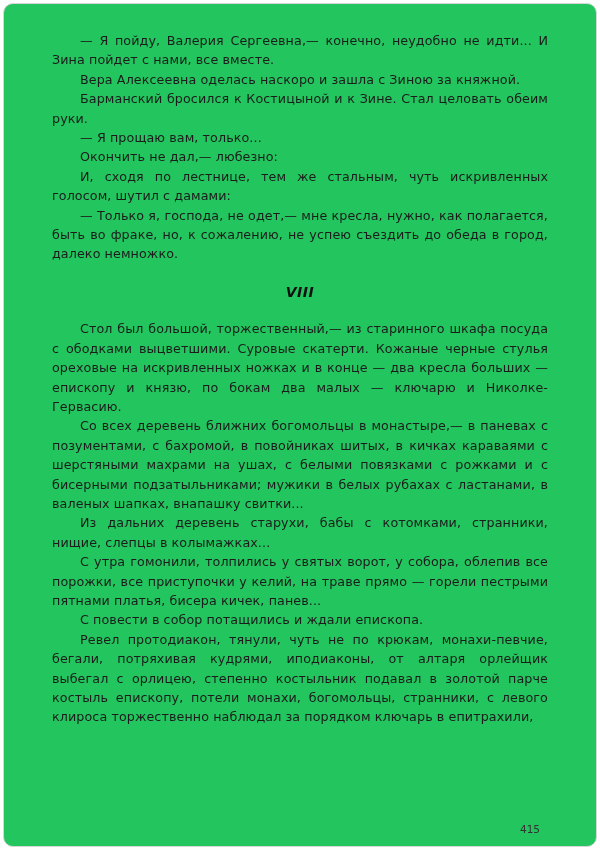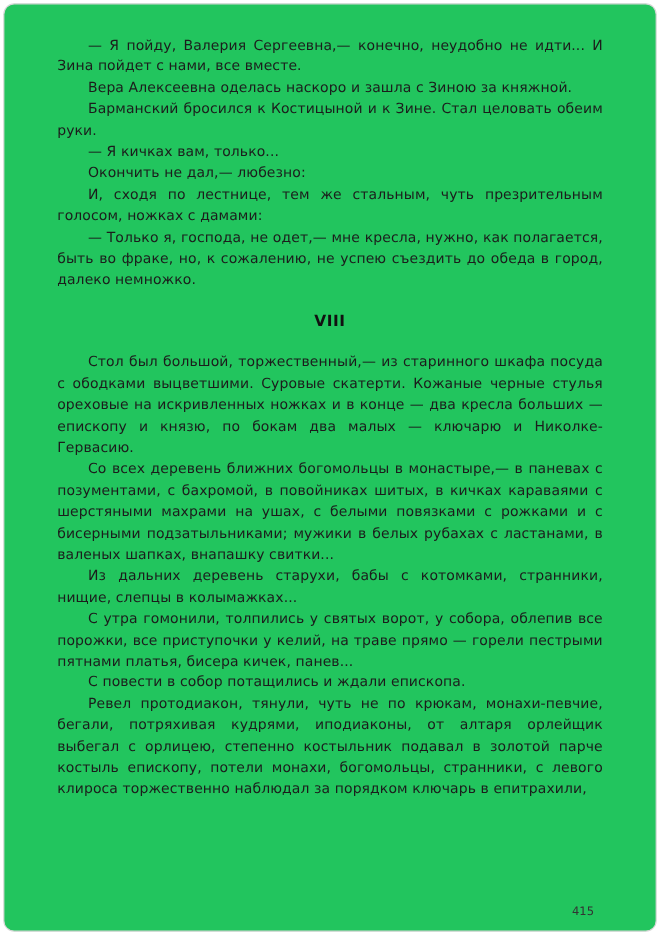--- a/index.html
+++ b/index.html
@@ -43,40 +43,41 @@
   }
   .chapter-heading {
     margin: 19px 0 17px 0;
     padding: 0;
     text-align: center;
     text-indent: 0;
     font-size: 14px;
     font-weight: bold;
     letter-spacing: 0.5px;
     color: #111;
+    font-style: italic;
   }
   .page-number {
     position: absolute;
     right: 56px;
     bottom: 11px;
     font-size: 10.5px;
     color: #333;
   }
 </style>
 </head>
 <body>
 
 <div class="page">
   <div class="text-area">
       <p class="para">— Я пойду, Валерия Сергеевна,— конечно, неудобно не идти... И Зина пойдет с нами, все вместе.</p>
       <p class="para">Вера Алексеевна оделась наскоро и зашла с Зиною за княжной.</p>
       <p class="para">Барманский бросился к Костицыной и к Зине. Стал целовать обеим руки.</p>
-      <p class="para">— Я кичках вам, только...</p>
+      <p class="para">— Я прощаю вам, только...</p>
       <p class="para">Окончить не дал,— любезно:</p>
-      <p class="para">И, сходя по лестнице, тем же стальным, чуть презрительным голосом, ножках с дамами:</p>
+      <p class="para">И, сходя по лестнице, тем же стальным, чуть искривленных голосом, шутил с дамами:</p>
       <p class="para">— Только я, господа, не одет,— мне кресла, нужно, как полагается, быть во фраке, но, к сожалению, не успею съездить до обеда в город, далеко немножко.</p>
       <h2 class="chapter-heading">VIII</h2>
       <p class="para">Стол был большой, торжественный,— из старинного шкафа посуда с ободками выцветшими. Суровые скатерти. Кожаные черные стулья ореховые на искривленных ножках и в конце — два кресла больших — епископу и князю, по бокам два малых — ключарю и Николке-Гервасию.</p>
       <p class="para">Со всех деревень ближних богомольцы в монастыре,— в паневах с позументами, с бахромой, в повойниках шитых, в кичках караваями с шерстяными махрами на ушах, с белыми повязками с рожками и с бисерными подзатыльниками; мужики в белых рубахах с ластанами, в валеных шапках, внапашку свитки...</p>
       <p class="para">Из дальних деревень старухи, бабы с котомками, странники, нищие, слепцы в колымажках...</p>
       <p class="para">С утра гомонили, толпились у святых ворот, у собора, облепив все порожки, все приступочки у келий, на траве прямо — горели пестрыми пятнами платья, бисера кичек, панев...</p>
       <p class="para">С повести в собор потащились и ждали епископа.</p>
       <p class="para">Ревел протодиакон, тянули, чуть не по крюкам, монахи-певчие, бегали, потряхивая кудрями, иподиаконы, от алтаря орлейщик выбегал с орлицею, степенно костыльник подавал в золотой парче костыль епископу, потели монахи, богомольцы, странники, с левого клироса торжественно наблюдал за порядком ключарь в епитрахили,</p>
     </div>
   <div class="page-number">415</div>

